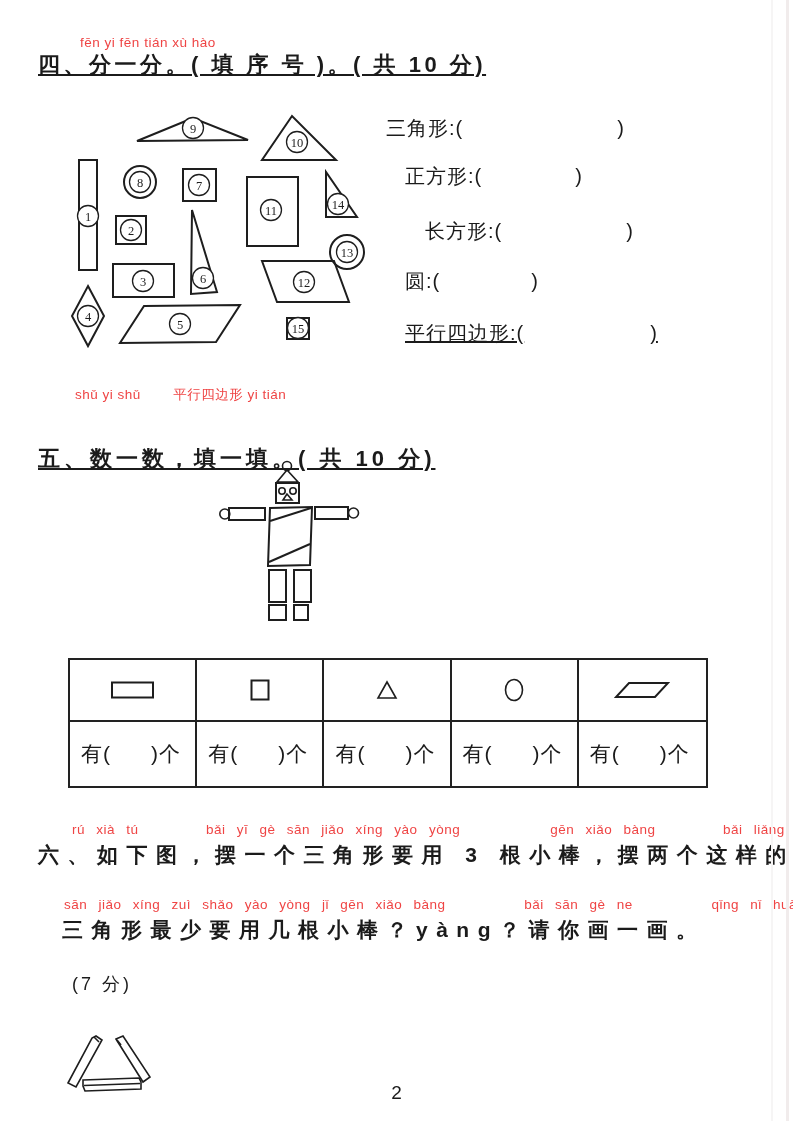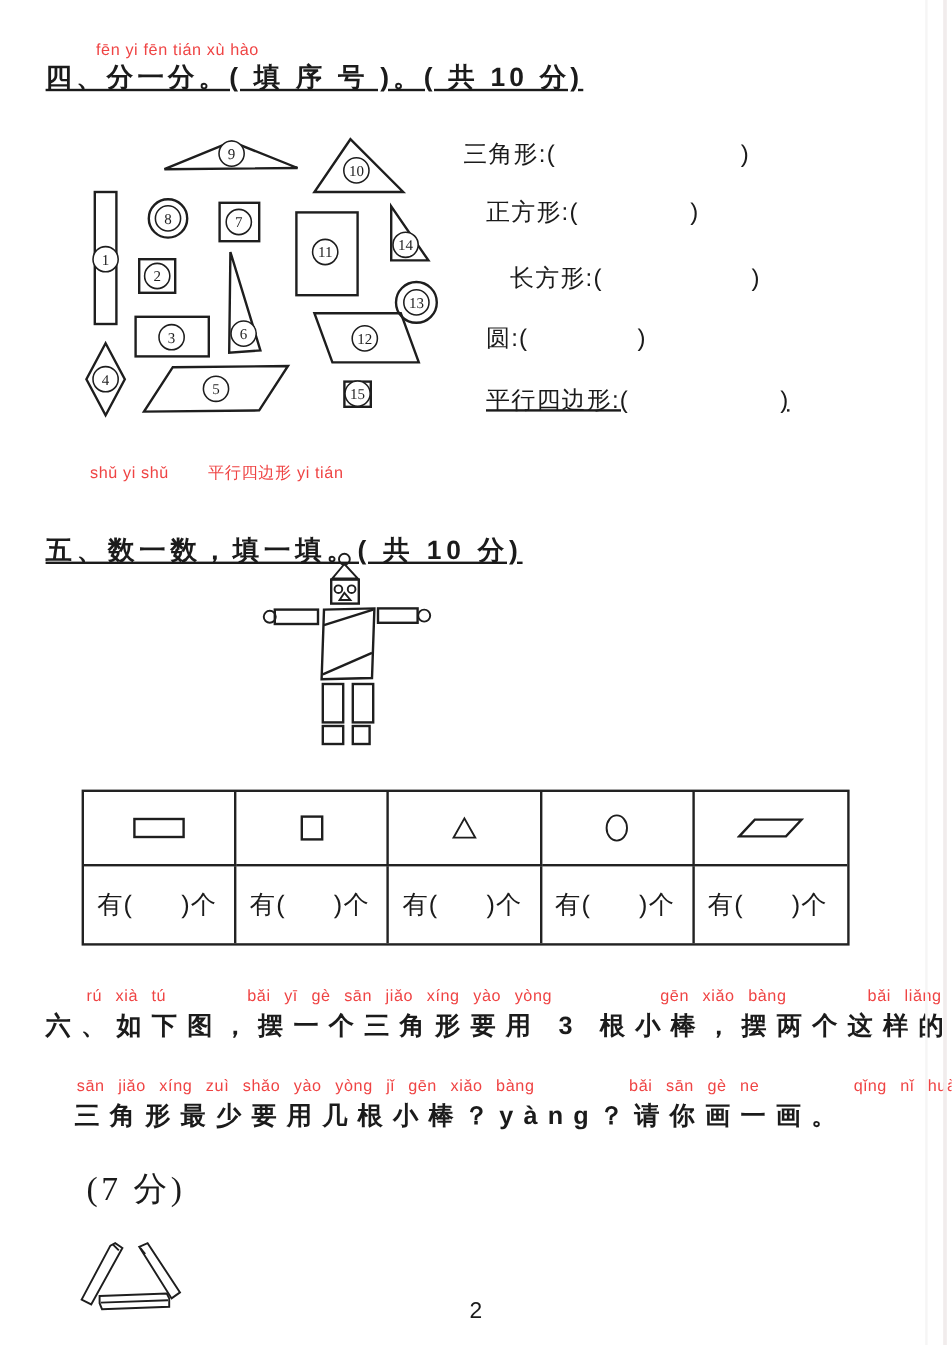--- a/index.html
+++ b/index.html
@@ -10,21 +10,21 @@
   .abs{position:absolute;}
   .pinyin{font-size:13.5px;color:#ef4444;white-space:pre;letter-spacing:0.5px;}
   .pinyin-wide{word-spacing:7px;}
   .sec-title{font-size:22px;font-weight:700;white-space:pre;text-decoration:underline;}
   .ls-t4{letter-spacing:3.5px;}
   .ls-t5{letter-spacing:4px;}
   .q6-text{font-size:21px;font-weight:700;letter-spacing:8.5px;white-space:pre;}
   .ans-line{font-size:20px;letter-spacing:1px;white-space:pre;}
   .gap{display:inline-block;}
   .g0{width:154px;} .g1{width:93px;} .g2{width:124px;} .g3{width:91px;} .g4{width:126px;}
-  .points{font-size:28px;font-family:Liberation Serif, serif;letter-spacing:3px;}
+  .points{font-size:18px;font-family:Liberation Sans, sans-serif;letter-spacing:3px;}
   svg{display:block;}
   .shape{fill:none;stroke:#1e1e1e;stroke-width:2;}
   .thin{stroke-width:1.6;}
   .numc{fill:#ffffff;stroke:#1e1e1e;stroke-width:1.3;}
   .numt{font-size:12.5px;fill:#1e1e1e;text-anchor:middle;font-family:"Liberation Serif",serif;}
   
   .count-table{position:absolute;left:68px;top:658px;width:636px;border:2.5px solid #222;
     display:grid;grid-template-columns:repeat(5,1fr);}
   .tcell{border-right:2px solid #222;}
   .tcell.last{border-right:none;}

